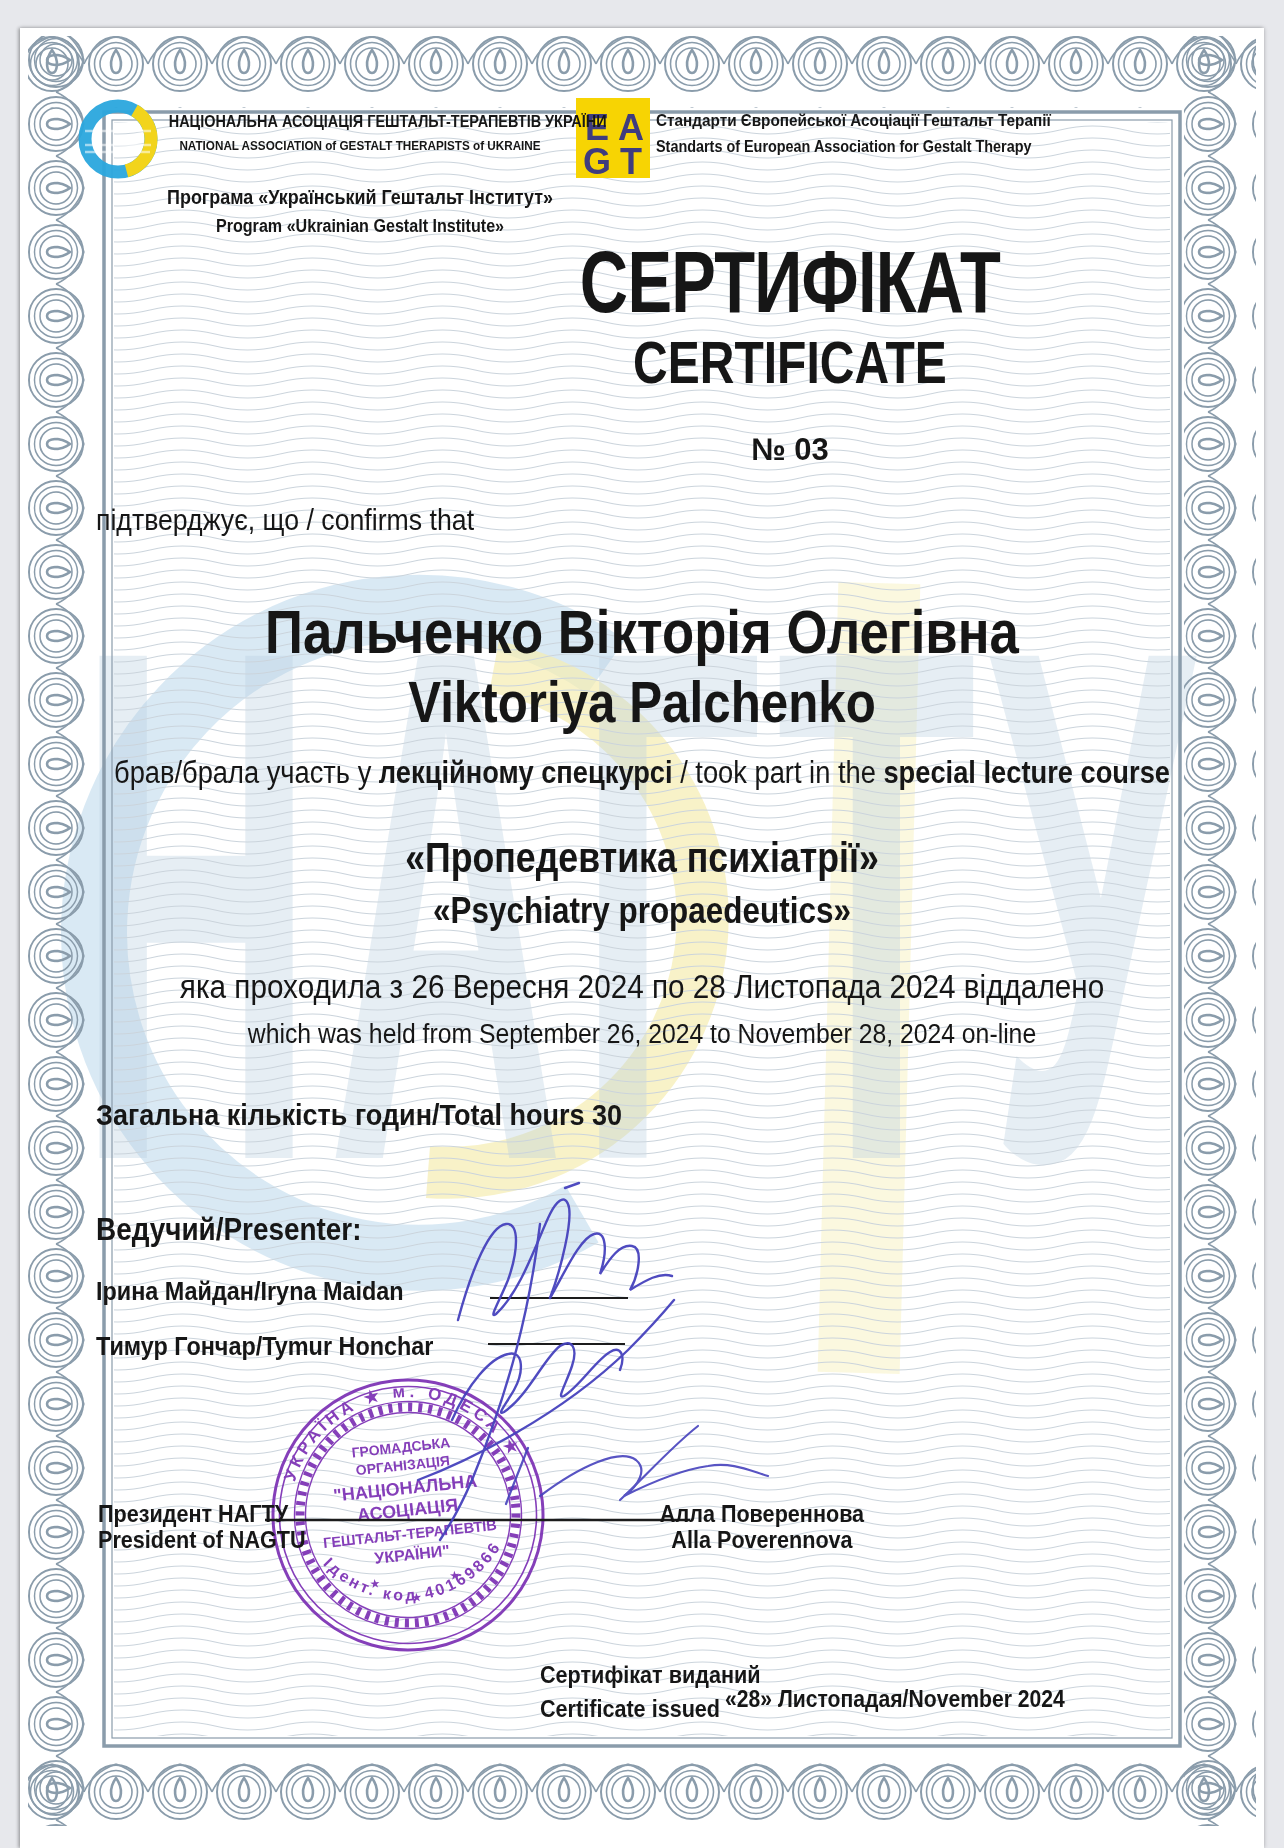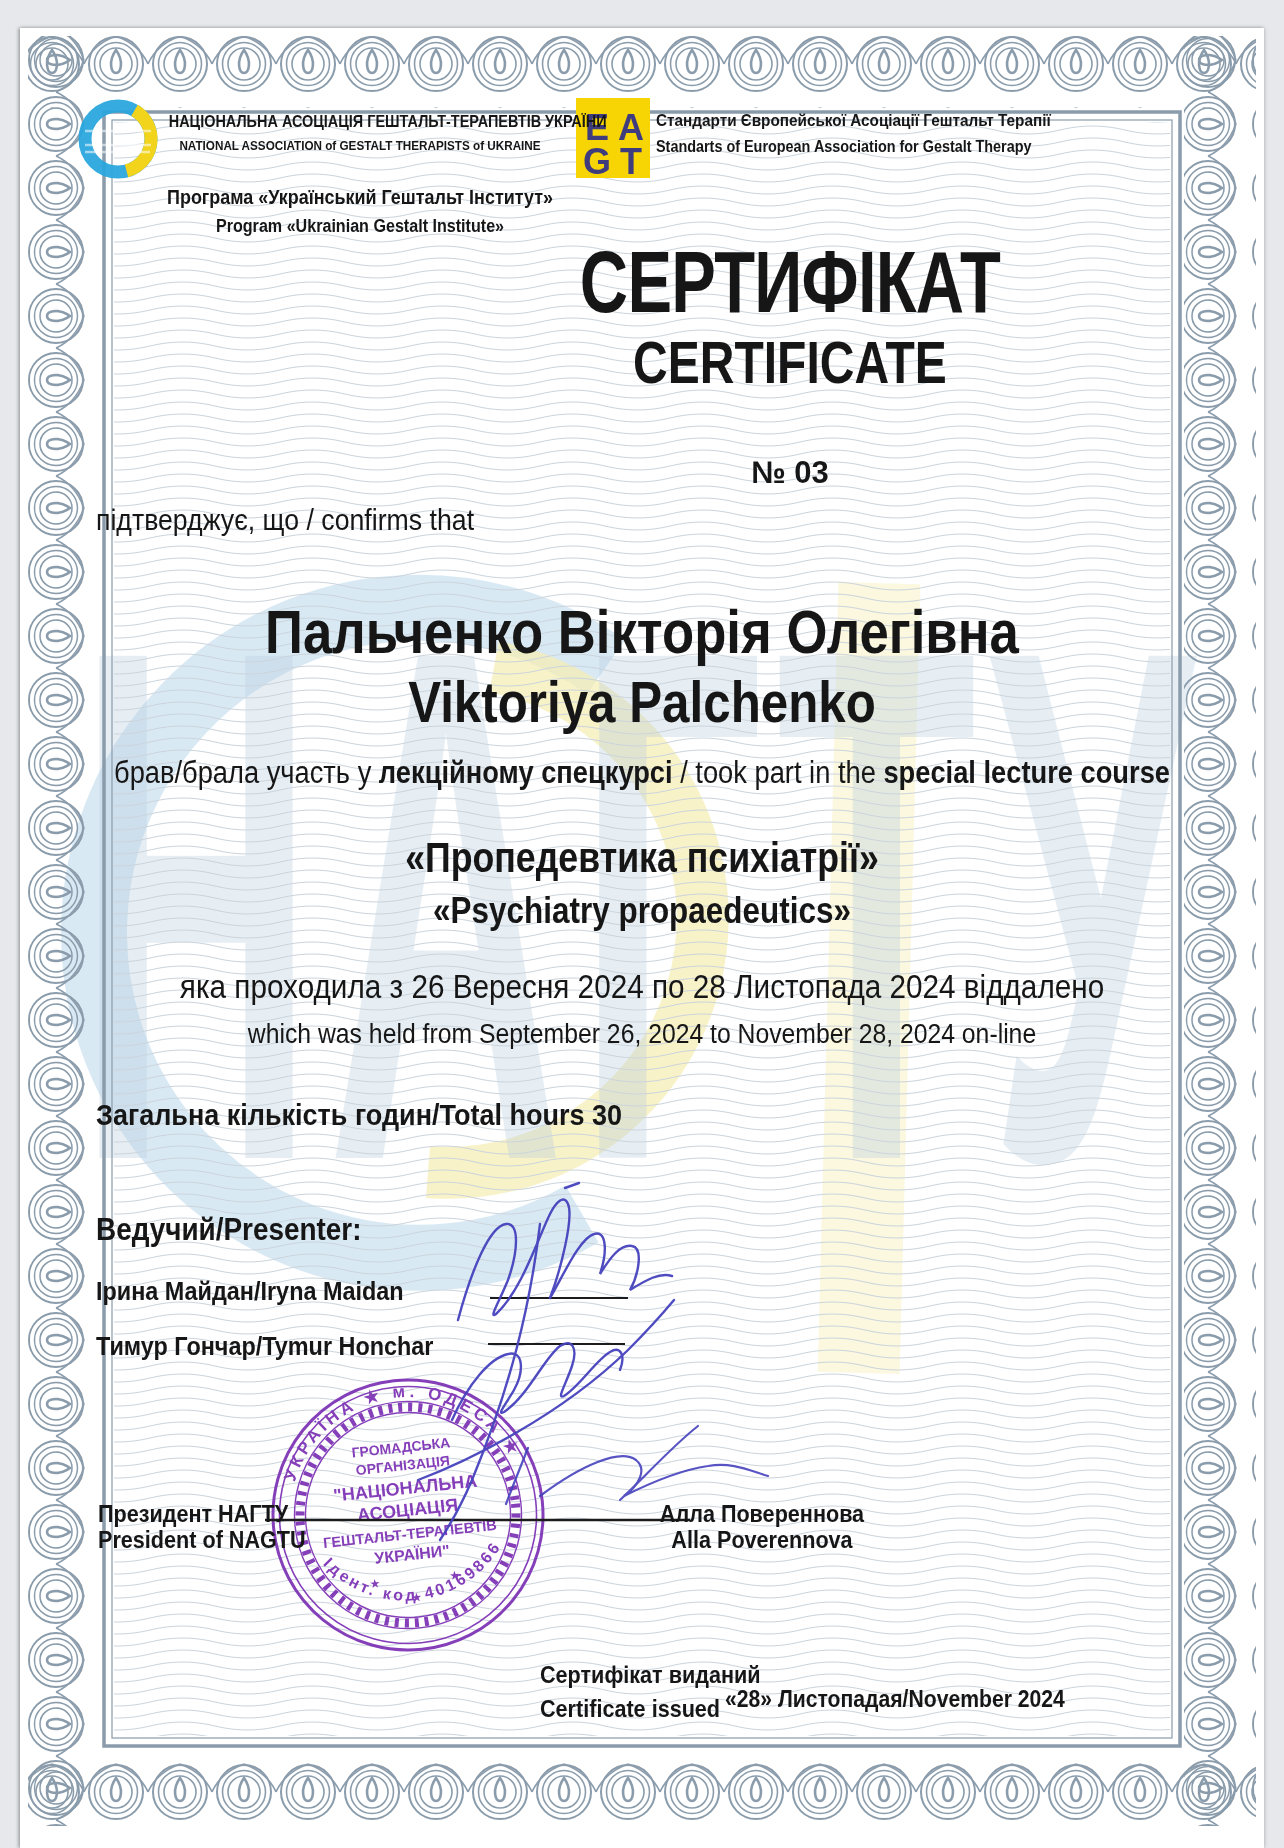--- a/index.html
+++ b/index.html
@@ -144,21 +144,21 @@
   <div class="abs c sx85 w800" style="left:115px;top:84px;width:450px;font-size:17px;">НАЦІОНАЛЬНА АСОЦІАЦІЯ ГЕШТАЛЬТ-ТЕРАПЕВТІВ УКРАЇНИ</div>
   <div class="abs c sx90 w700" style="left:115px;top:110px;width:450px;font-size:13px;">NATIONAL ASSOCIATION of GESTALT THERAPISTS of UKRAINE</div>
   <div class="abs c w600" style="left:115px;top:158px;width:450px;font-size:19.5px;transform:scaleX(.92);transform-origin:center;">Програма «Український Гештальт Інститут»</div>
   <div class="abs c w600" style="left:115px;top:188px;width:450px;font-size:17.5px;transform:scaleX(.92);transform-origin:center;">Program «Ukrainian Gestalt Institute»</div>
 
   <div class="abs sxL w600" style="left:636px;top:83px;font-size:17px;">Стандарти Європейської Асоціації Гештальт Терапії</div>
   <div class="abs sxL w600" style="left:636px;top:110px;font-size:16px;">Standarts of European Association for Gestalt Therapy</div>
 
   <div class="abs c sx76 w800" style="left:300px;top:203px;width:940px;font-size:88px;letter-spacing:-1px;">СЕРТИФІКАТ</div>
   <div class="abs c sx80 w800" style="left:300px;top:300px;width:940px;font-size:60px;">CERTIFICATE</div>
-  <div class="abs c w700" style="left:300px;top:427px;width:940px;font-size:31px;">№ 03</div>
+  <div class="abs c w700" style="left:300px;top:404px;width:940px;font-size:31px;">№ 03</div>
 
   <div class="abs sxL92" style="left:76px;top:476px;font-size:29px;">
     <span class="w500">підтверджує, що</span><span class="w400"> / </span><span class="w400">confirms that</span>
   </div>
 
   <div class="abs c sx85 w800" style="left:0;top:568px;width:1244px;font-size:62px;">Пальченко Вікторія Олегівна</div>
   <div class="abs c sx85 w800" style="left:0;top:640px;width:1244px;font-size:58px;">Viktoriya Palchenko</div>
 
   <div class="abs c sx88" style="left:0;top:727px;width:1244px;font-size:31px;">
     <span class="w400">брав/брала участь у </span><span class="w800">лекційному спецкурсі</span><span class="w400"> / </span><span class="w400">took part in the </span><span class="w800">special lecture course</span>

